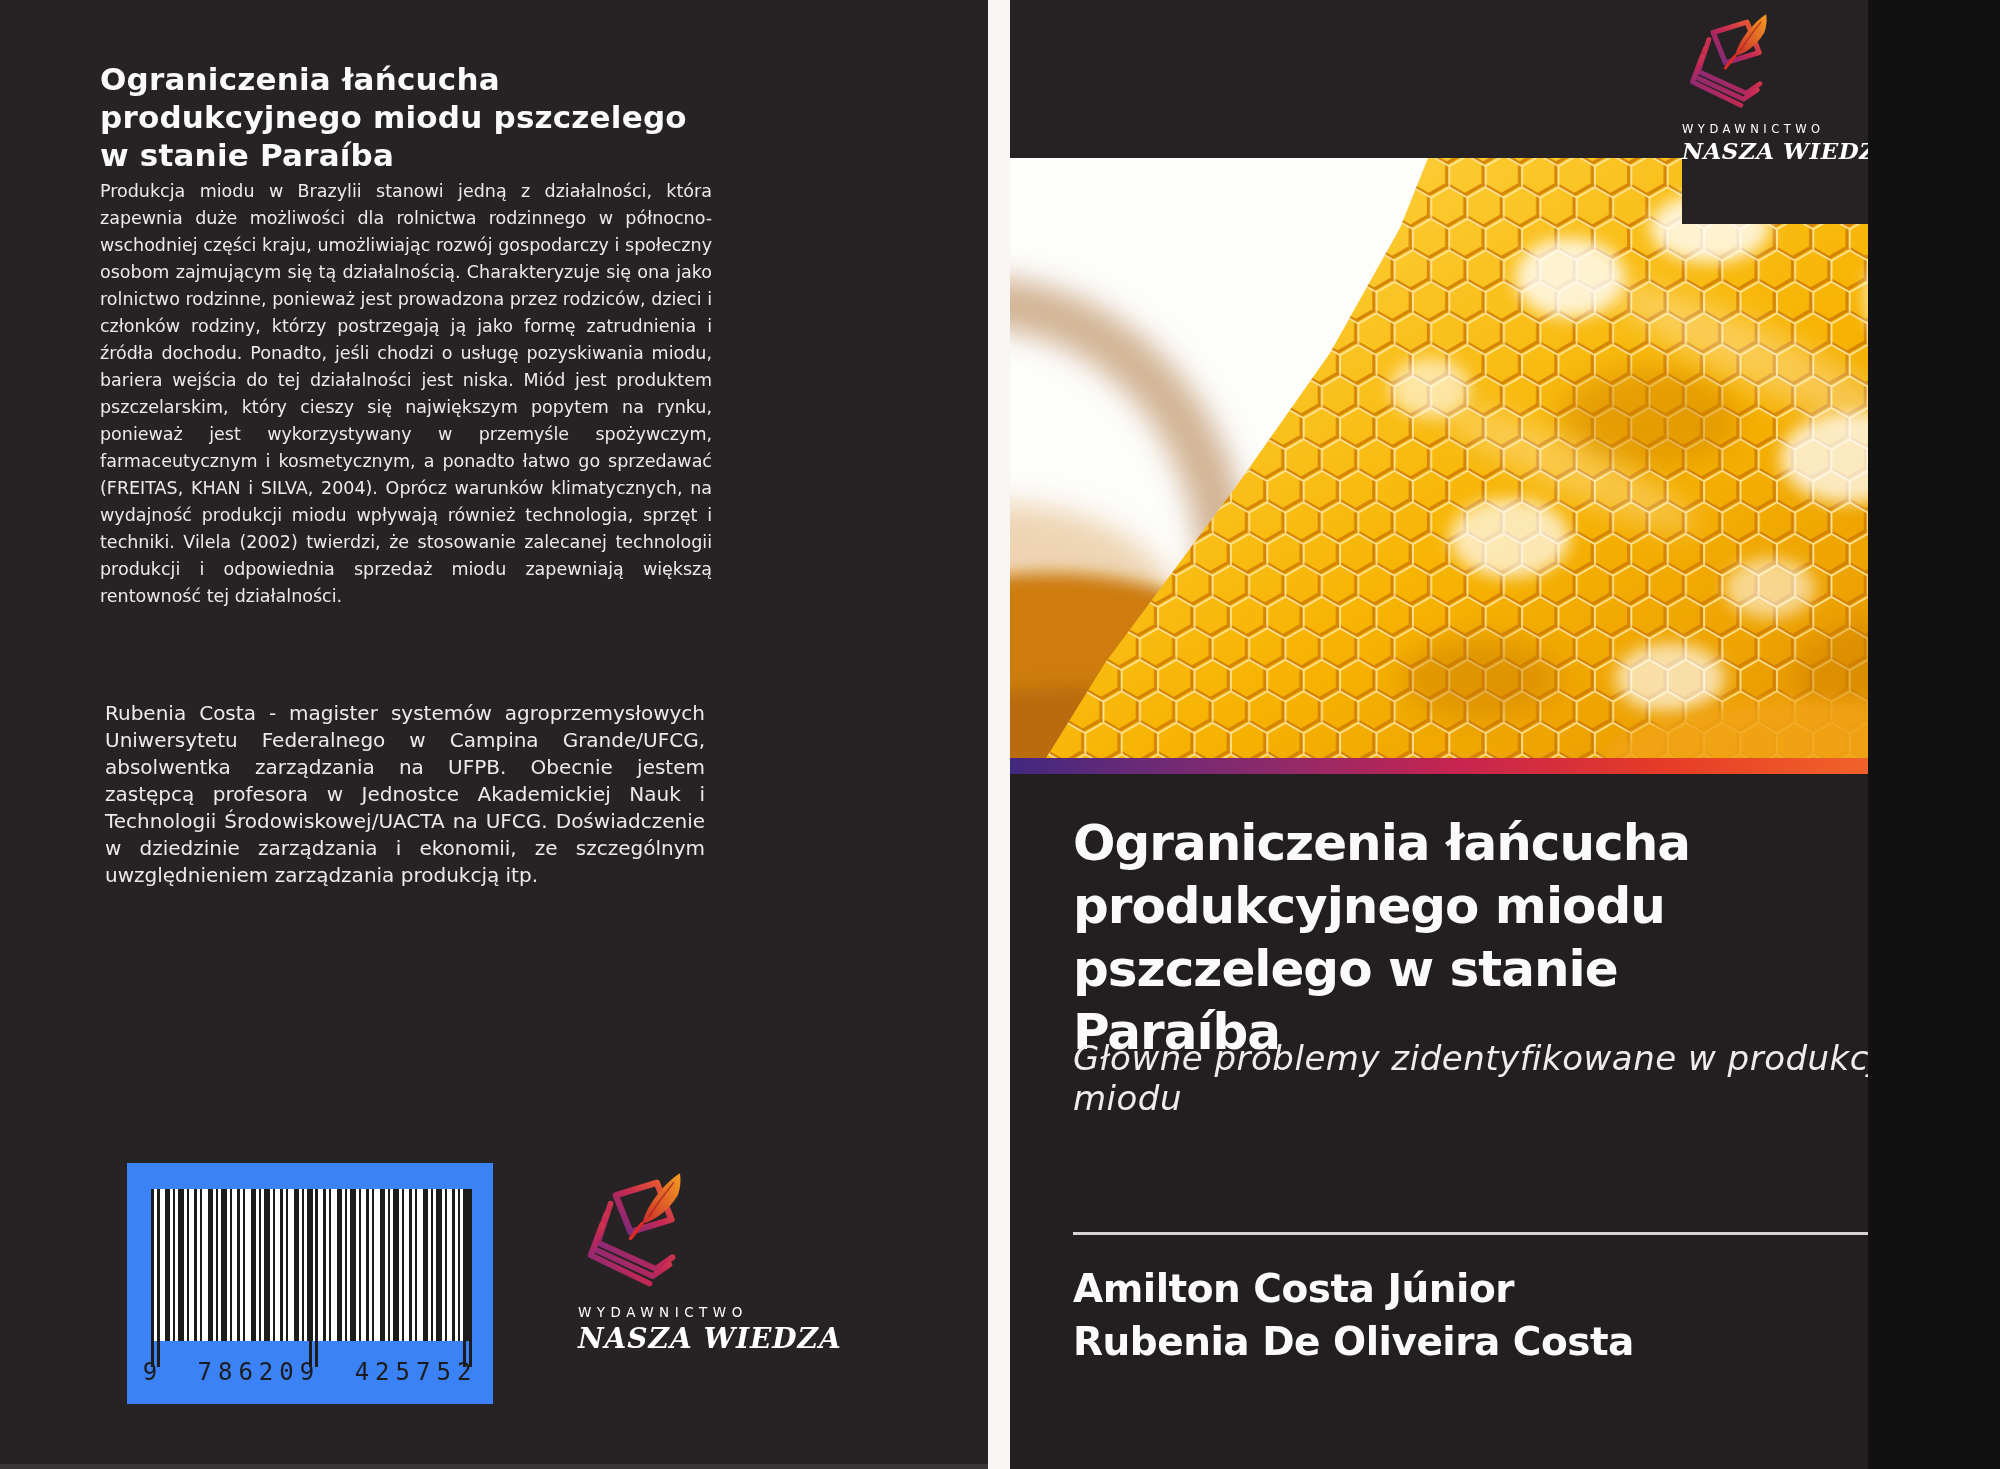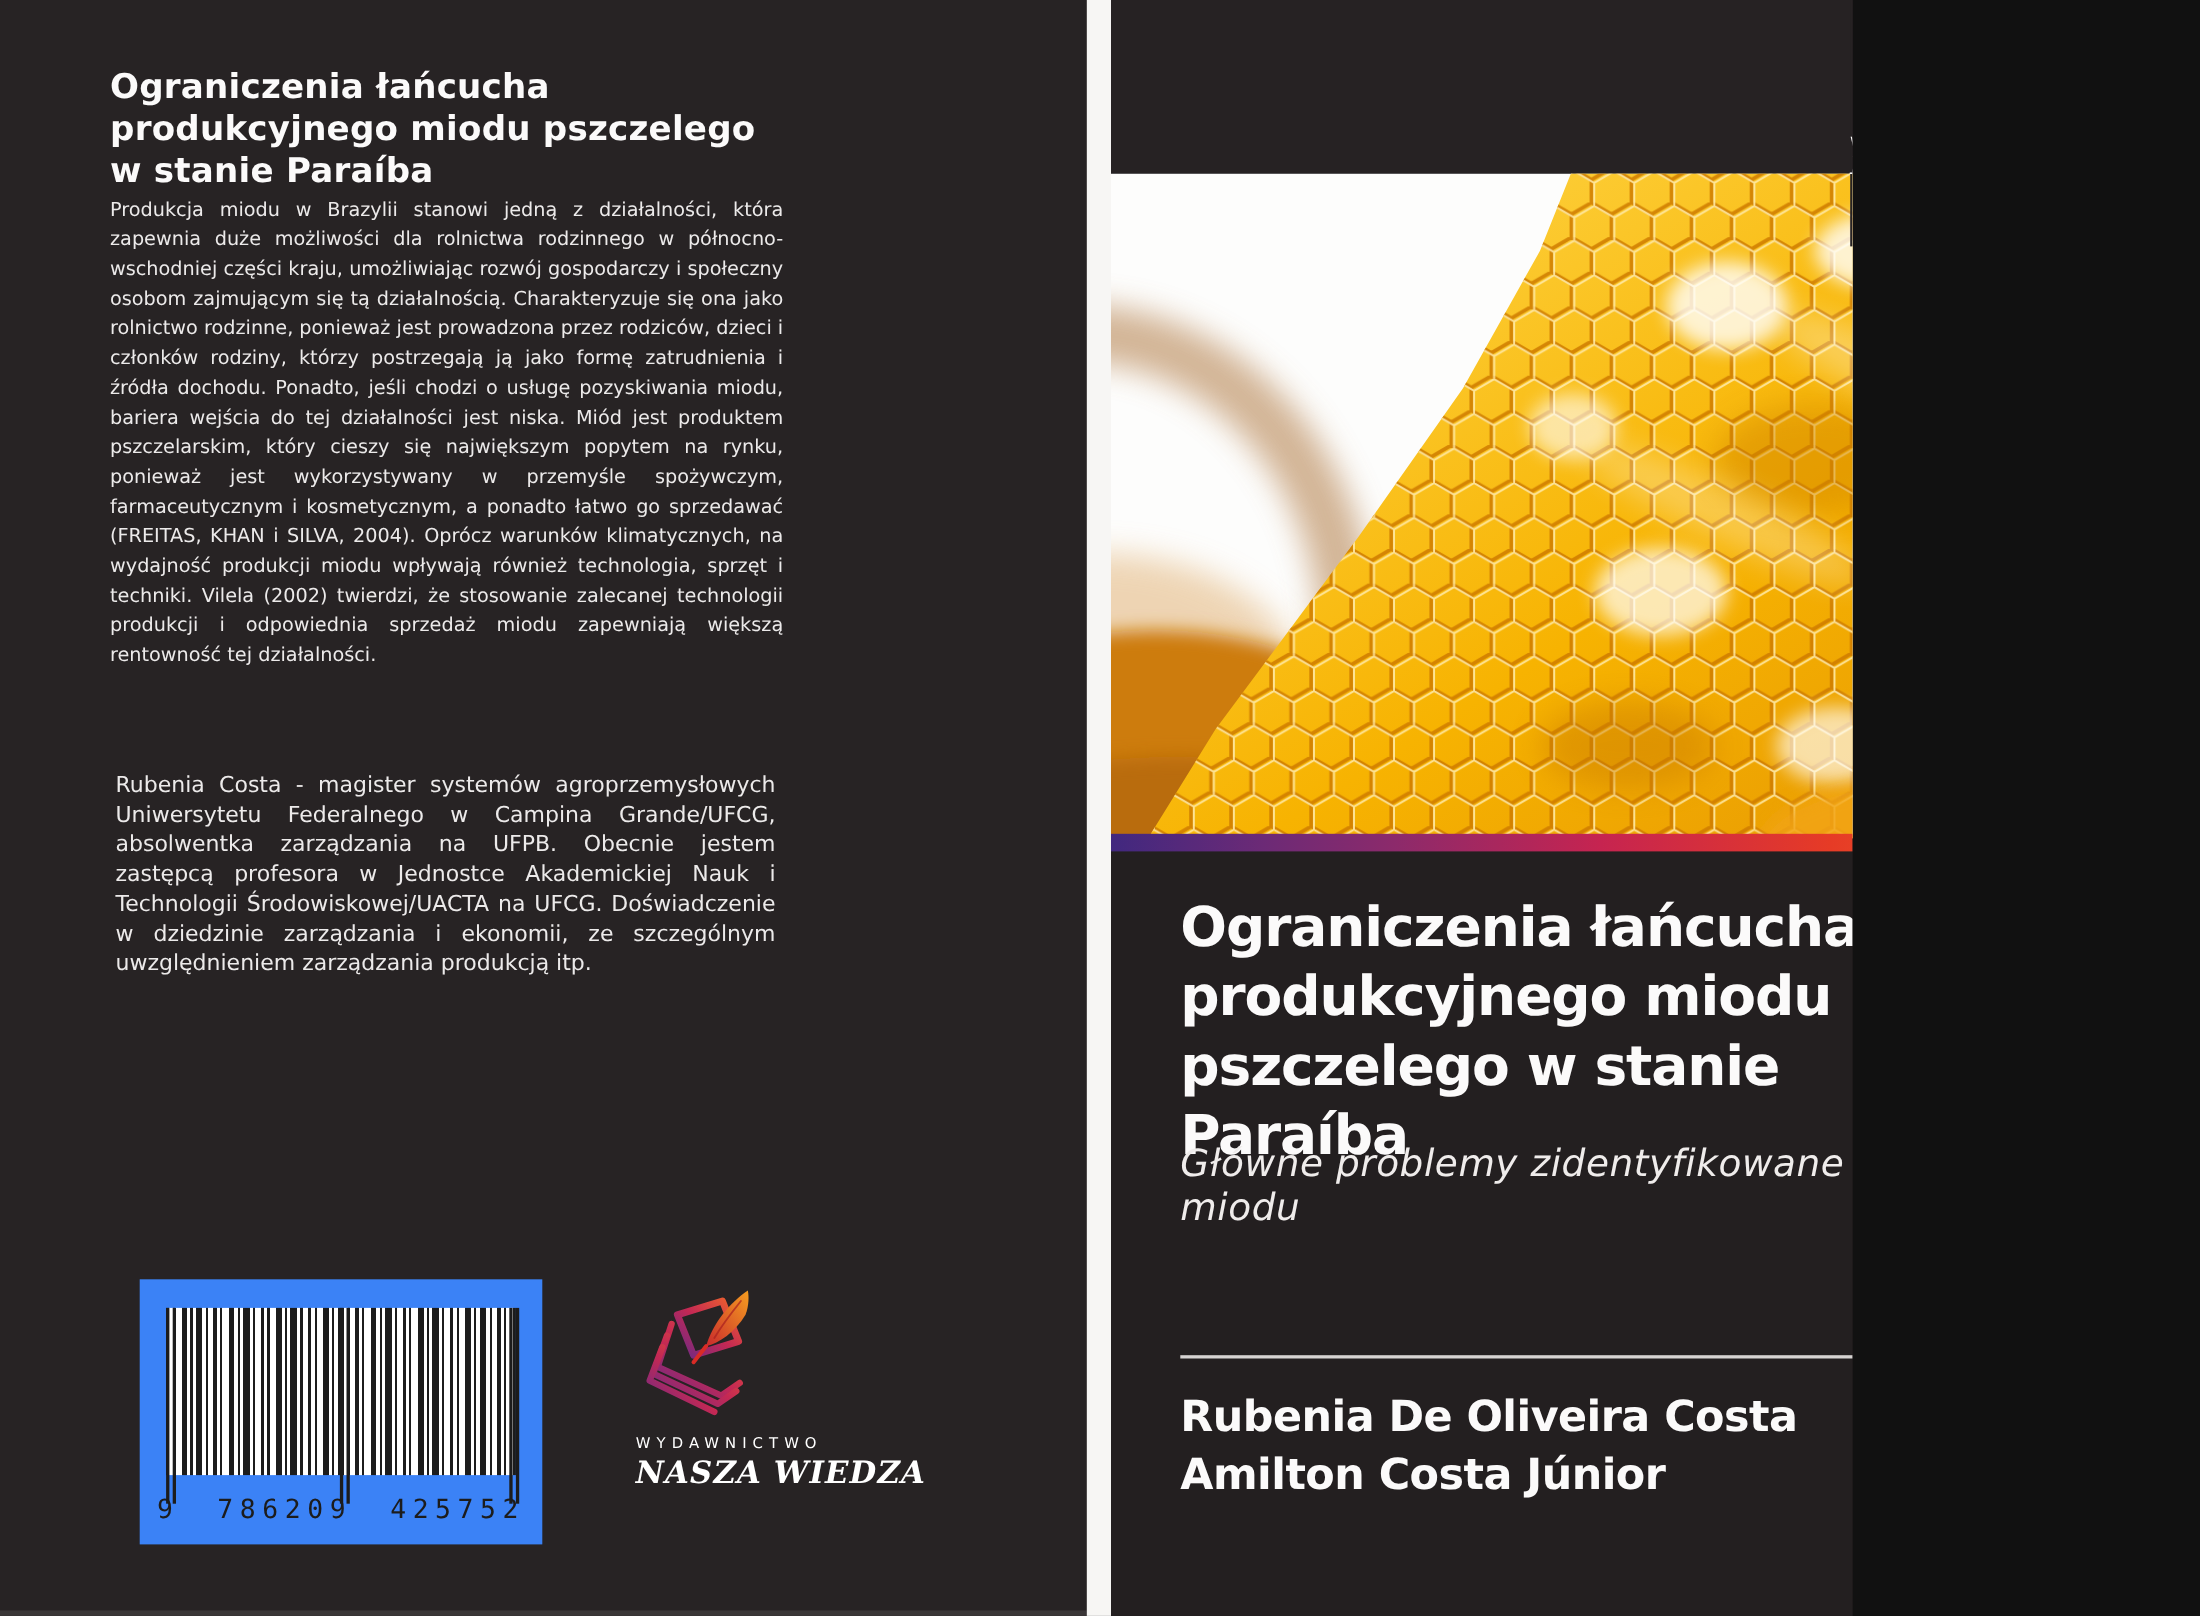--- a/index.html
+++ b/index.html
@@ -1,16 +1,16 @@
 <!DOCTYPE html>
 <html><head>
 <meta charset="utf-8">
 <style>
   html,body{margin:0;padding:0;background:#111;}
-  #spread{position:relative;width:1684px;height:1469px;background:#262223;overflow:hidden;
+  #spread{position:relative;width:1868px;height:1469px;background:#262223;overflow:hidden;
           font-family:"DejaVu Sans",sans-serif;color:#f4f2f2;}
   
   #back{position:absolute;left:0;top:0;width:988px;height:1469px;background:#272324;}
   .back-title{position:absolute;left:100px;top:60px;width:600px;
               font-size:31px;line-height:38px;font-weight:bold;color:#fbfafa;letter-spacing:.2px;}
   .synopsis{position:absolute;left:100px;top:178px;width:612px;
             font-size:17.5px;line-height:27px;text-align:justify;color:#eceaea;}
   .bio{position:absolute;left:105px;top:700px;width:600px;
        font-size:20px;line-height:27px;text-align:justify;color:#eceaea;}
   
@@ -197,17 +197,17 @@
       </div>
     </div>
 
     <div id="accent-strip"></div>
 
     <div class="front-title">Ograniczenia łańcucha produkcyjnego miodu pszczelego w stanie Paraíba</div>
     <div class="front-subtitle">Główne problemy zidentyfikowane w produkcji miodu</div>
     <div class="rule"></div>
 
     <div class="authors">
+      <div>Amilton Costa Júnior</div>
       <div>Rubenia De Oliveira Costa</div>
-      <div>Amilton Costa Júnior</div>
     </div>
   </div>
 </div>
 
 </body></html>

